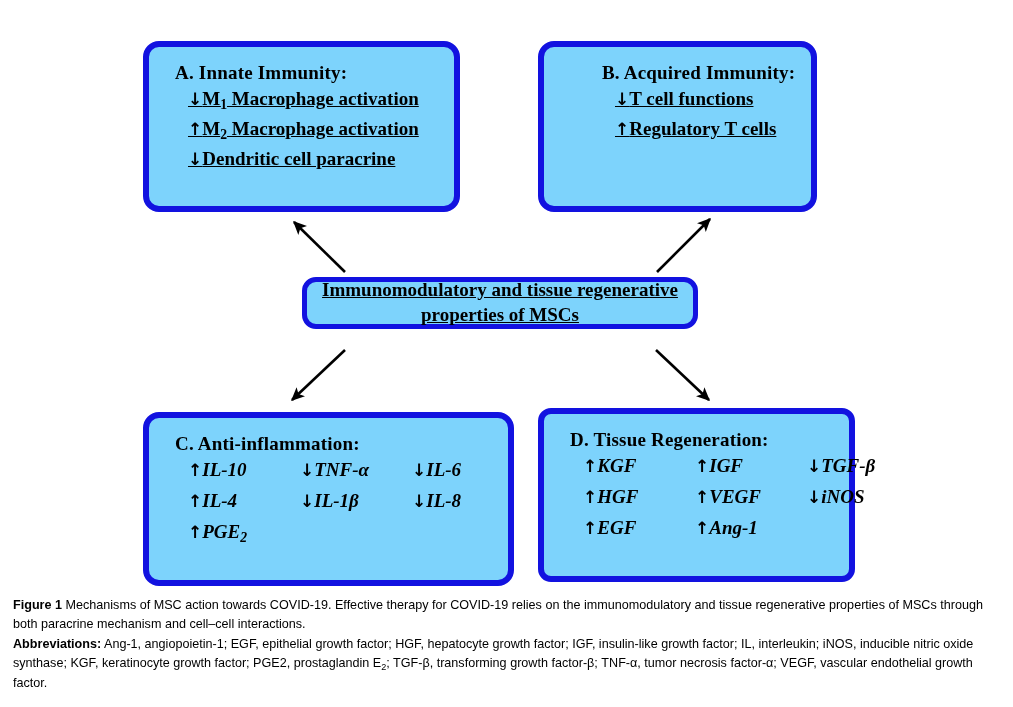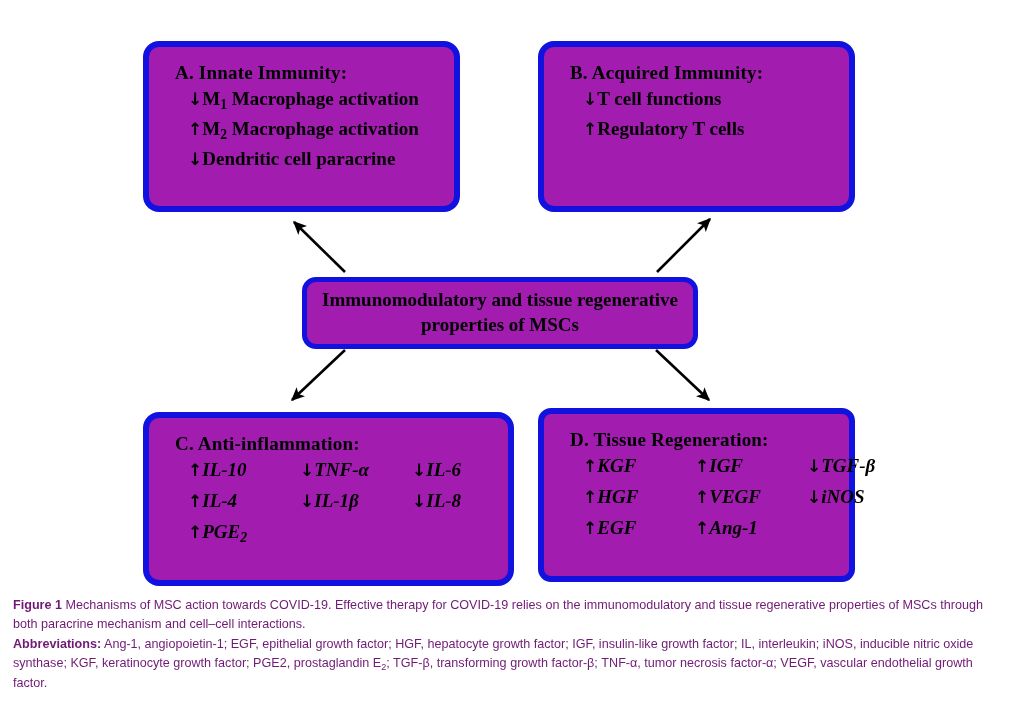--- a/index.html
+++ b/index.html
@@ -18,57 +18,59 @@
   #figure-canvas {
     position: absolute;
     left: 0; top: 0;
     width: 1013px;
     height: 590px;
   }
 
   .node-box {
     position: absolute;
     box-sizing: border-box;
-    background: #a21caf;
+    background: #7dd3fc;
     border: 6px solid #1212e0;
     border-radius: 16px;
     font-family: "Liberation Serif", "DejaVu Serif", serif;
     font-weight: bold;
     color: #000000;
   }
 
   
   #box-a { left: 143px; top: 41px;  width: 317px; height: 171px; }
-  #box-b { left: 538px; top: 41px;  width: 317px; height: 171px; }
+  #box-b { left: 538px; top: 41px;  width: 279px; height: 171px; padding-left: 32px; }
   #box-c { left: 143px; top: 412px; width: 371px; height: 174px; }
   #box-d { left: 538px; top: 408px; width: 317px; height: 174px; border-radius: 13px; }
 
   #box-center {
     left: 302px; top: 277px;
-    width: 396px; height: 72px;
+    width: 396px; height: 52px;
     border-width: 5px;
     border-radius: 14px;
     display: flex;
     align-items: center;
     justify-content: center;
+    text-decoration: underline;
   }
 
   .box-inner {
     padding: 14px 0 0 26px;
   }
 
   .box-title {
     font-size: 19px;
     line-height: 1.22;
     letter-spacing: 0.2px;
     white-space: nowrap;
   }
 
   .box-lines {
     padding-left: 13px;
+    text-decoration: underline;
   }
 
   .box-line {
     font-size: 19px;
     line-height: 1.58;
     white-space: nowrap;
   }
 
   .arrow-char {
     font-family: "DejaVu Sans", sans-serif;
@@ -113,21 +115,21 @@
 
   
   #caption-block {
     position: absolute;
     left: 13px;
     top: 596px;
     width: 980px;
     font-family: "Liberation Sans", sans-serif;
     font-size: 12.6px;
     line-height: 1.52;
-    color: #701a75;
+    color: #000000;
     text-align: left;
   }
   #caption-block .lead { font-weight: bold; }
   #caption-main { margin: 0 0 1px 0; }
   #caption-abbrev { margin: 0; }
 </style>
 </head>
 <body>
 
 <div id="figure-canvas">

